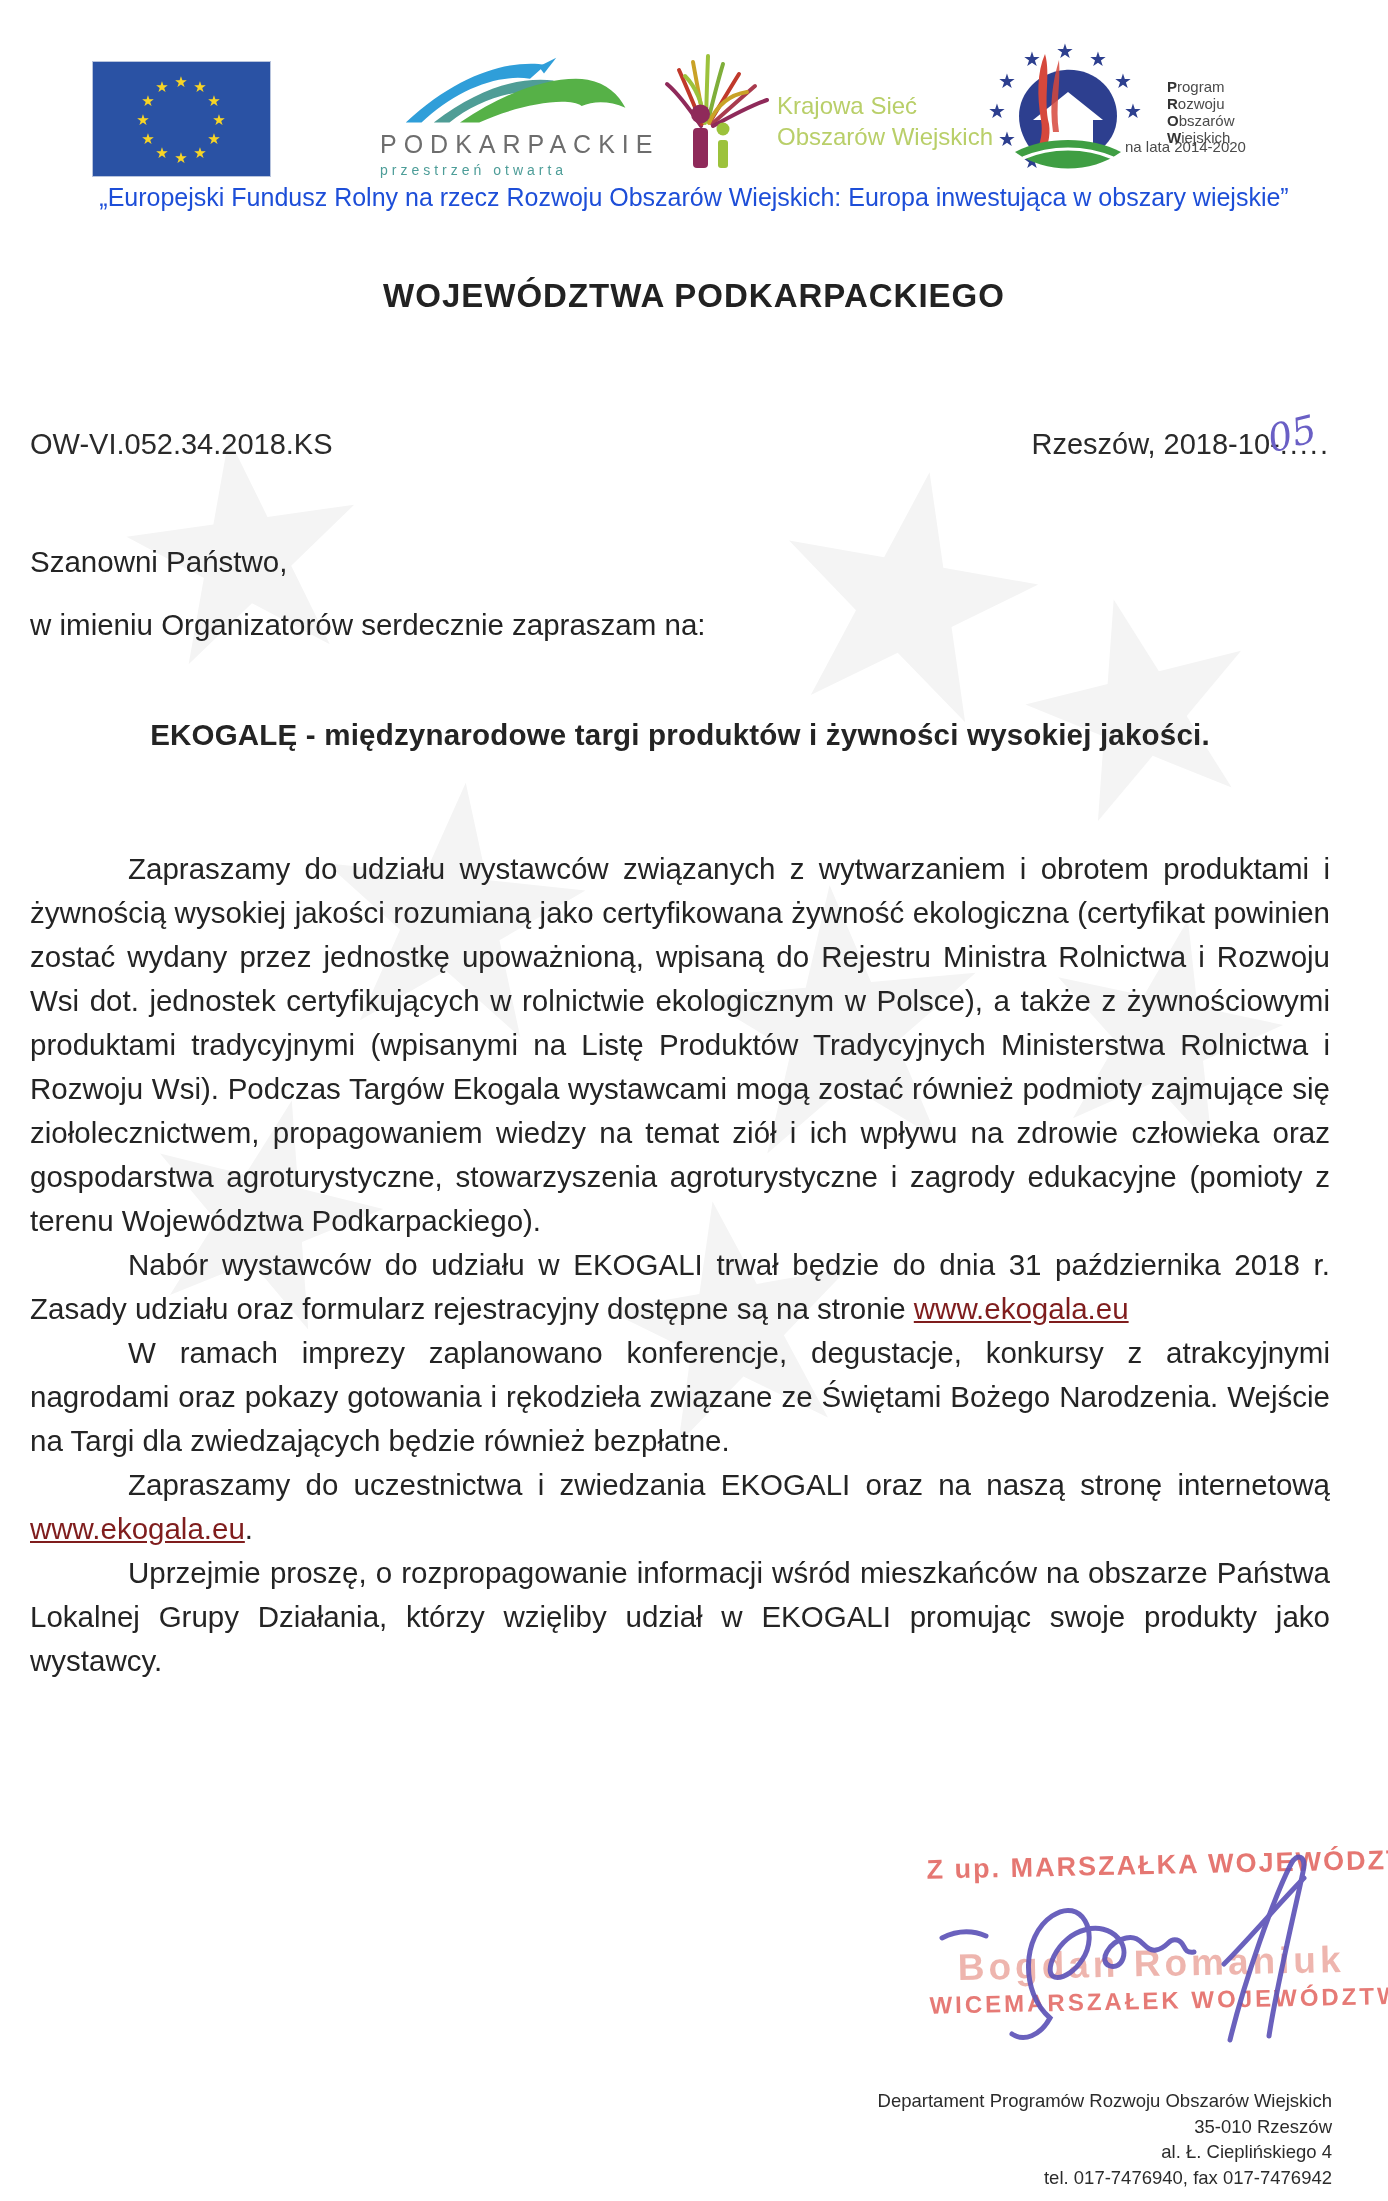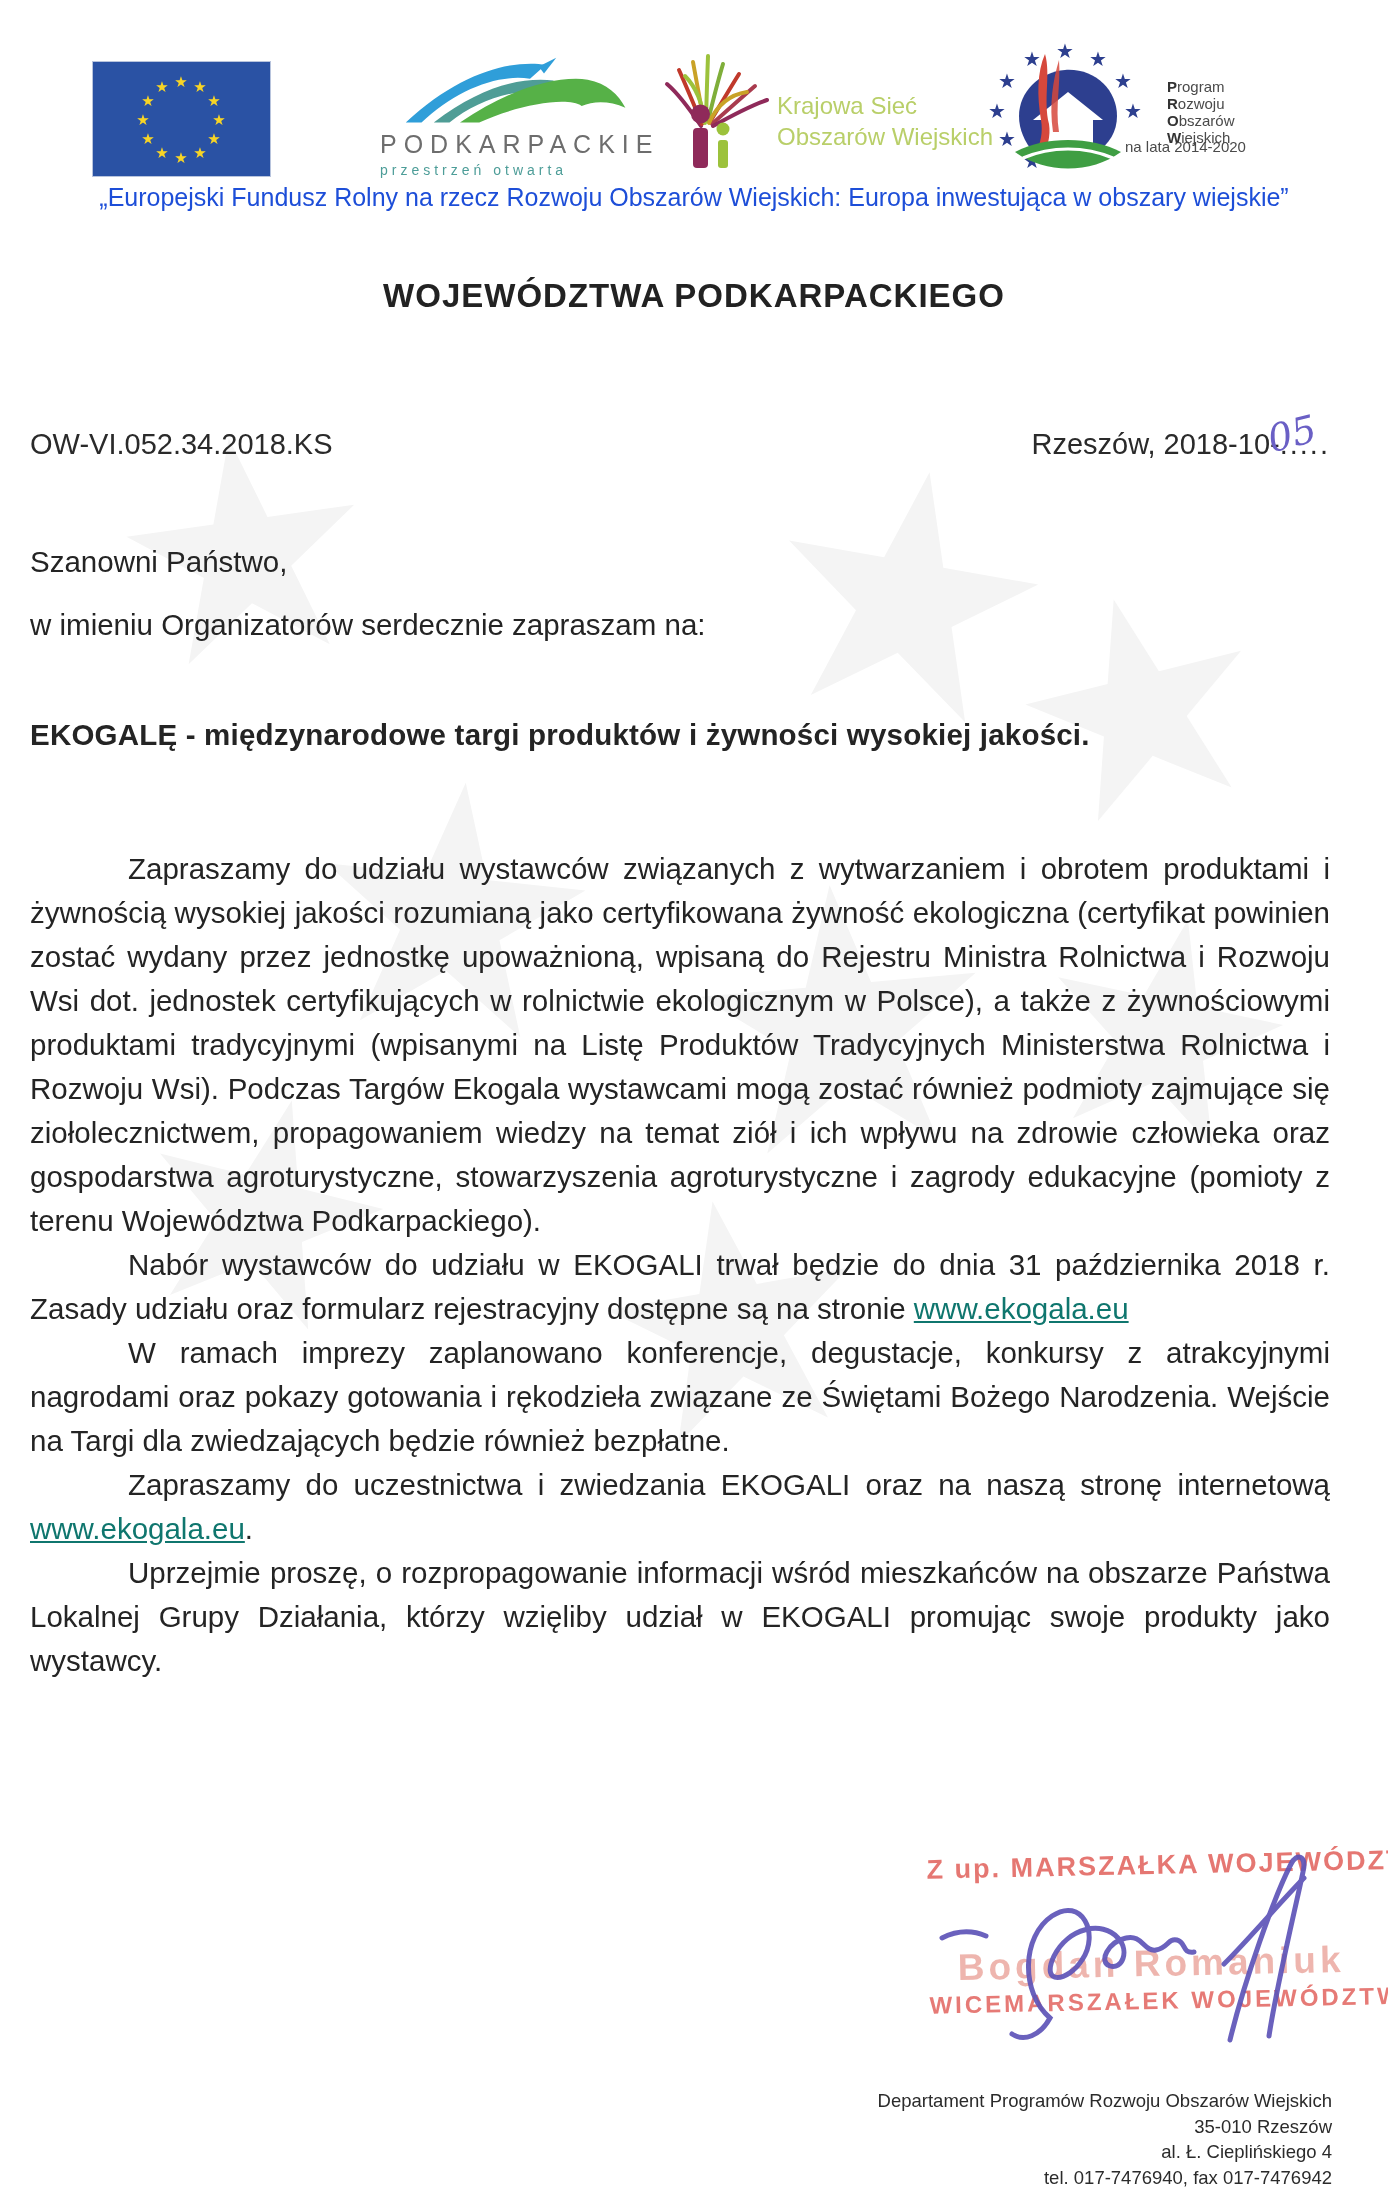--- a/index.html
+++ b/index.html
@@ -57,25 +57,25 @@
   .ref-dots{letter-spacing:2px;}
   .hand-day{
     position:absolute;right:14px;top:-16px;color:#6a5fc5;font-size:38px;
     font-style:italic;transform:rotate(-14deg);font-family:"DejaVu Serif", serif;
   }
 
   
   .letter{position:absolute;left:30px;right:58px;top:540px;font-size:29.5px;line-height:44px;color:#242424;}
   .salutation{margin:0;}
   .intro{margin:19px 0 0 0;}
-  .event-title{margin:66px 0 0 0;text-align:left;font-weight:bold;letter-spacing:0.2px;}
+  .event-title{margin:66px 0 0 0;text-align:center;font-weight:bold;letter-spacing:0.2px;}
   .paragraphs{margin-top:90px;}
   .paragraphs p{margin:0;text-indent:98px;text-align:justify;}
   p.free-line{font-weight:bold;text-decoration:underline;text-align:left;}
-  .link{color:#0f766e;text-decoration:underline;}
+  .link{color:#7f1d1d;text-decoration:underline;}
 
   
   .sig-block{position:absolute;left:928px;top:1842px;width:445px;height:235px;}
   .stamp{position:absolute;left:0;right:0;top:8px;text-align:center;transform:rotate(-1.2deg);color:#e05a54;}
   .stamp-l1{font-size:27px;font-weight:bold;letter-spacing:2px;opacity:.82;white-space:nowrap;}
   .stamp-name{font-size:37px;color:#e4897d;letter-spacing:4px;margin-top:62px;opacity:.62;font-weight:bold;white-space:nowrap;}
   .stamp-l2{font-size:24px;font-weight:bold;letter-spacing:3px;margin-top:2px;opacity:.8;white-space:nowrap;}
   .sig-svg{position:absolute;left:0;top:0;}
 
   

